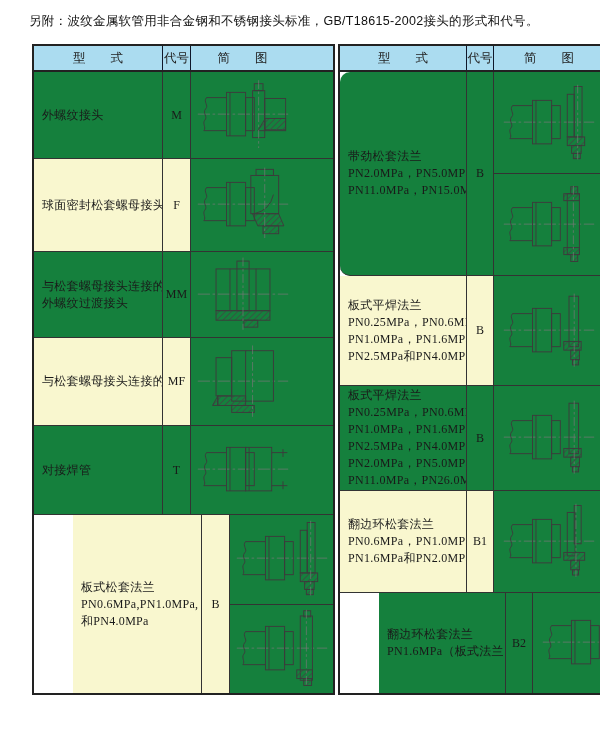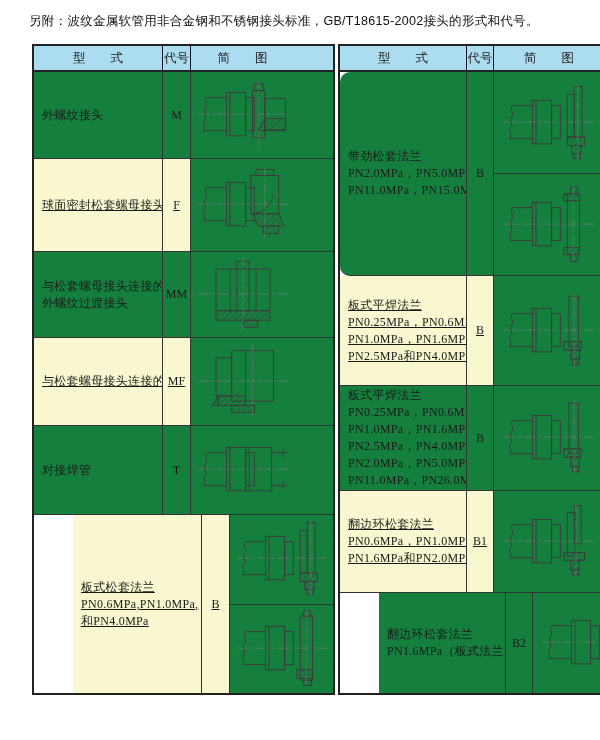--- a/index.html
+++ b/index.html
@@ -10,21 +10,21 @@
          font-family:"Liberation Sans","DejaVu Sans",sans-serif;
          font-weight:normal;font-size:12.5px;letter-spacing:0.3px;color:#111;}
   .tables{position:absolute;left:32px;top:44px;display:flex;gap:3px;align-items:flex-start;}
   section.tbl{border:2px solid #222;background:#fff;}
   .hd{display:grid;background:var(--hdbg,#abdcf0);border-bottom:2px solid #222;height:24px;}
   .hc{display:flex;align-items:center;justify-content:center;font-size:12.5px;color:#222;}
   .hc + .hc{border-left:1px solid #0f172a;font-family:Liberation Serif, serif;}
   .row{display:grid;border-bottom:1px solid #333;background:#15803d;}
   .row:last-child{border-bottom:none;margin-left:39px;}
   .c + .c{border-left:1px solid #333;}
-  .yl .type,.yl .code{background:var(--ylbg,#f9f7cf);text-decoration:underline;}
+  .yl .type,.yl .code{background:var(--ylbg,#f9f7cf);}
   .type{display:flex;flex-direction:column;justify-content:center;
         padding:4px 3px 4px 8px;font-size:12px;letter-spacing:0.3px;overflow:hidden;}
   .tl{line-height:17px;white-space:nowrap;}
   .code{display:flex;align-items:center;justify-content:center;font-size:12px;}
   .diag{display:flex;flex-direction:column;}
   .dsub{flex:1;display:flex;align-items:center;justify-content:center;overflow:hidden;}
   .dsub.split{border-top:1px solid #333;}
   .dsvg{width:102px;height:80px;}
 </style>
 </head>

